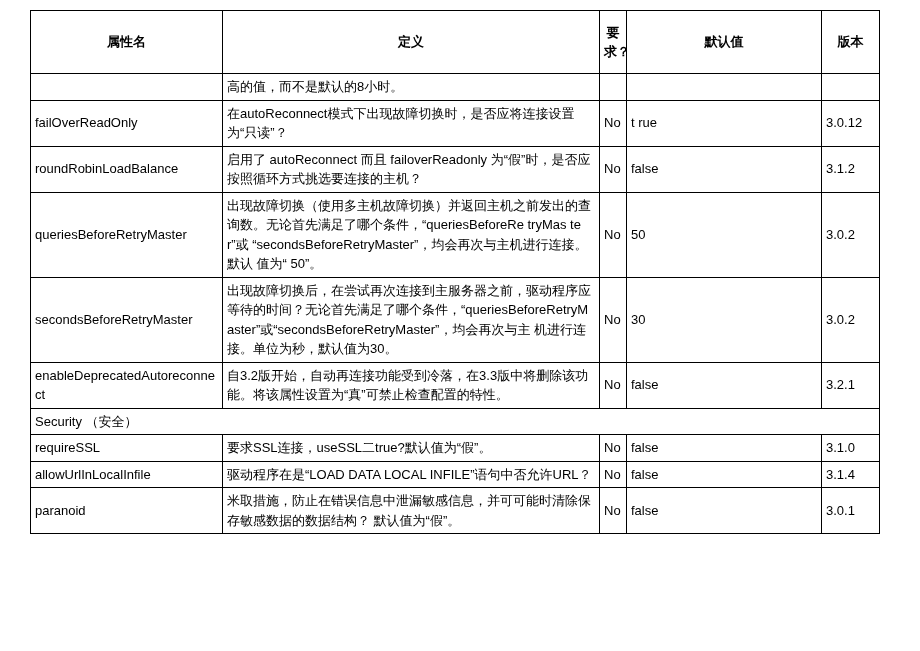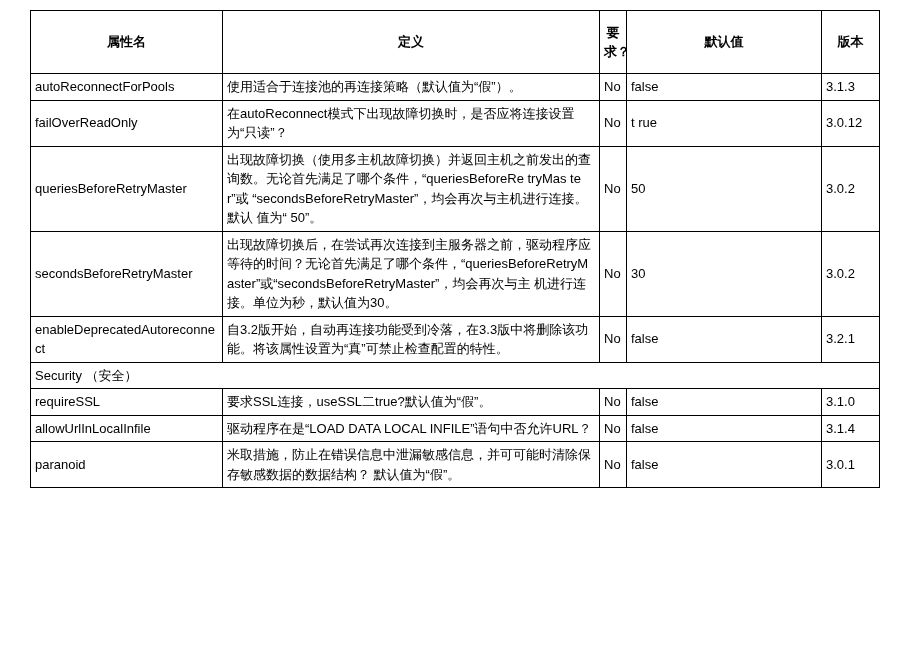--- a/index.html
+++ b/index.html
@@ -58,32 +58,39 @@
       <tr>
         <th>属性名</th>
         <th>定义</th>
         <th>要求？</th>
         <th>默认值</th>
         <th>版本</th>
       </tr>
     </thead>
     <tbody>
       <tr>
-        <td>autoReconnectForPools</td>
-        <td>使用适合于连接池的再连接策略（默认值为“假”）。</td>
-        <td>No</td>
-        <td>false</td>
-        <td>3.1.3</td>
+        <td></td>
+        <td>高的值，而不是默认的8小时。</td>
+        <td></td>
+        <td></td>
+        <td></td>
       </tr>
       <tr>
         <td>failOverReadOnly</td>
         <td>在autoReconnect模式下出现故障切换时，是否应将连接设置为“只读”？</td>
         <td>No</td>
         <td>t rue</td>
         <td>3.0.12</td>
+      </tr>
+      <tr>
+        <td>roundRobinLoadBalance</td>
+        <td>启用了 autoReconnect 而且 failoverReadonly 为“假”时，是否应按照循环方式挑选要连接的主机？</td>
+        <td>No</td>
+        <td>false</td>
+        <td>3.1.2</td>
       </tr>
       <tr>
         <td>queriesBeforeRetryMaster</td>
         <td>出现故障切换（使用多主机故障切换）并返回主机之前发出的查询数。无论首先满足了哪个条件，“queriesBeforeRe tryMas ter”或 “secondsBeforeRetryMaster”，均会再次与主机进行连接。默认 值为“ 50”。</td>
         <td>No</td>
         <td>50</td>
         <td>3.0.2</td>
       </tr>
       <tr>
         <td>secondsBeforeRetryMaster</td>

